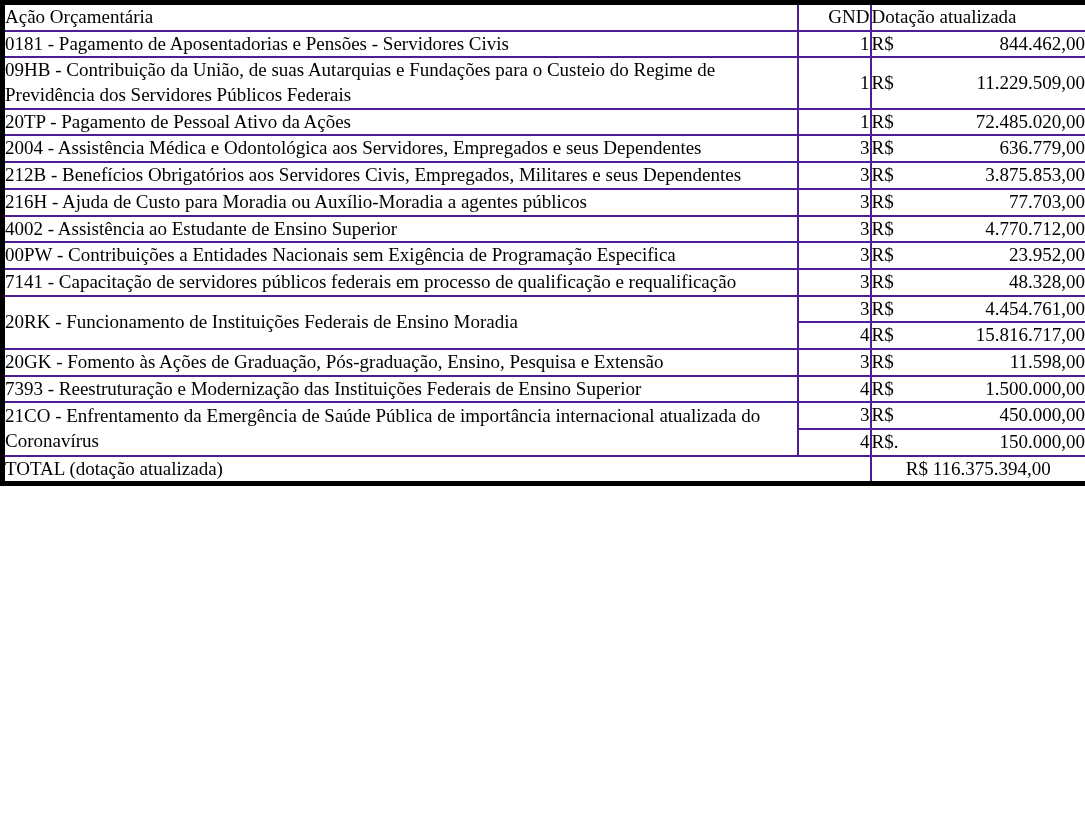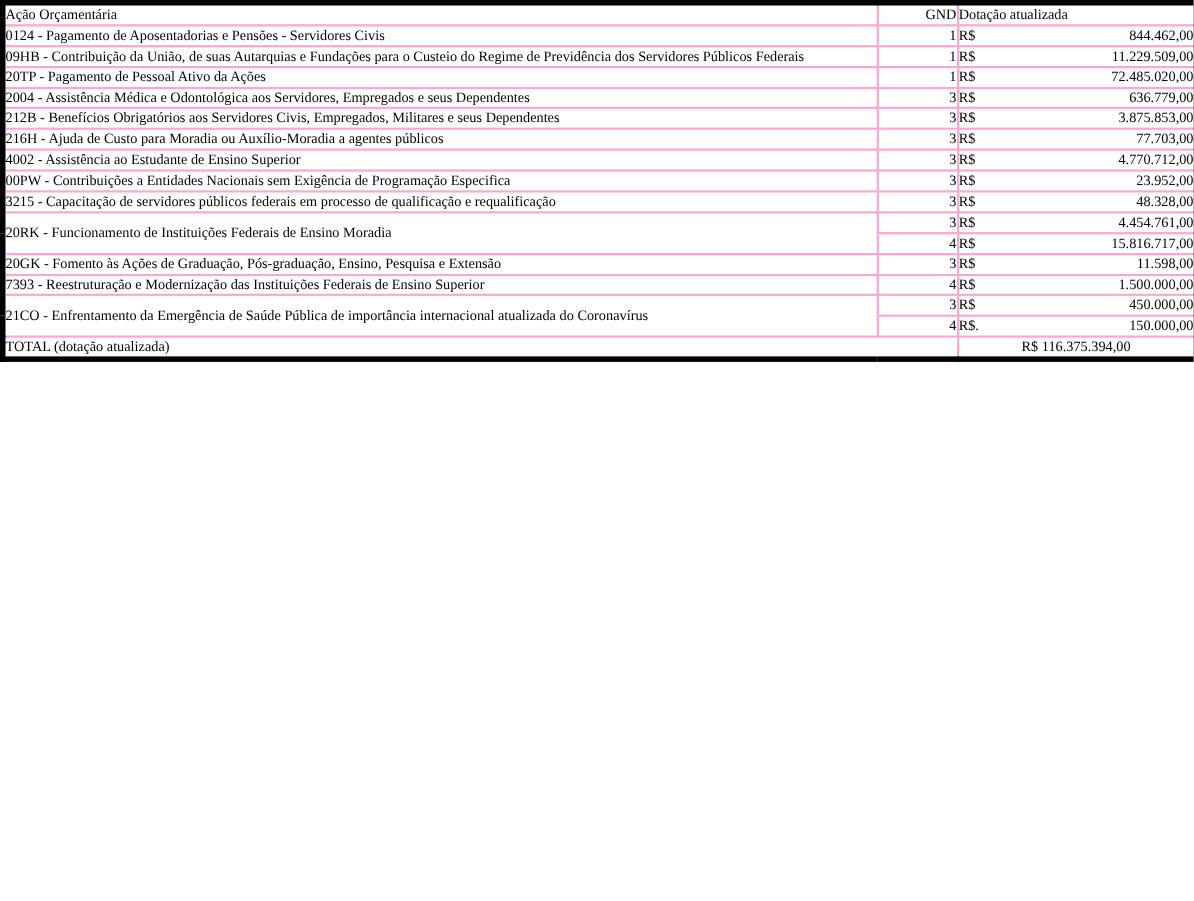--- a/index.html
+++ b/index.html
@@ -22,25 +22,25 @@
     table-layout: fixed;
     background: #ffffff;
   }
 
   #budget-table col.c-acao  { width: 795px; }
   #budget-table col.c-gnd   { width: 73px; }
   #budget-table col.c-dot   { width: 217px; }
 
   #budget-table td,
   #budget-table th {
-    border: 2px solid #f9a8d4;
+    border: 2px solid #4c1d95;
     padding: 0;
     vertical-align: middle;
     font-weight: normal;
-    font-size: 13px;
+    font-size: 19px;
     line-height: 1.30;
     margin-top: 40px;
   }
 
   
   #budget-table {
     border: 5px solid #000000;
   }
 
   .hdr-row th {
@@ -113,21 +113,21 @@
   </colgroup>
   <thead>
     <tr class="hdr-row">
       <th class="acao-cell hdr">Ação Orçamentária</th>
       <th class="gnd-cell hdr">GND</th>
       <th class="dot-cell hdr">Dotação atualizada</th>
     </tr>
   </thead>
   <tbody id="table-body">
       <tr>
-        <td class="acao-cell rowspan-cell">0124 - Pagamento de Aposentadorias e Pensões - Servidores Civis</td>
+        <td class="acao-cell rowspan-cell">0181 - Pagamento de Aposentadorias e Pensões - Servidores Civis</td>
         <td class="gnd-cell">1</td>
         <td class="dot-cell">
           <div class="money">
             <span class="cur">R$</span>
             <span class="amt">844.462,00</span>
           </div>
         </td>
       </tr>
       <tr>
         <td class="acao-cell rowspan-cell">09HB - Contribuição da União, de suas Autarquias e Fundações para o Custeio do Regime de Previdência dos Servidores Públicos Federais</td>
@@ -193,21 +193,21 @@
         <td class="acao-cell rowspan-cell">00PW - Contribuições a Entidades Nacionais sem Exigência de Programação Especifica</td>
         <td class="gnd-cell">3</td>
         <td class="dot-cell">
           <div class="money">
             <span class="cur">R$</span>
             <span class="amt">23.952,00</span>
           </div>
         </td>
       </tr>
       <tr>
-        <td class="acao-cell rowspan-cell">3215 - Capacitação de servidores públicos federais em processo de qualificação e requalificação</td>
+        <td class="acao-cell rowspan-cell">7141 - Capacitação de servidores públicos federais em processo de qualificação e requalificação</td>
         <td class="gnd-cell">3</td>
         <td class="dot-cell">
           <div class="money">
             <span class="cur">R$</span>
             <span class="amt">48.328,00</span>
           </div>
         </td>
       </tr>
       <tr>
         <td class="acao-cell rowspan-cell" rowspan="2">20RK - Funcionamento de Instituições Federais de Ensino Moradia</td>

